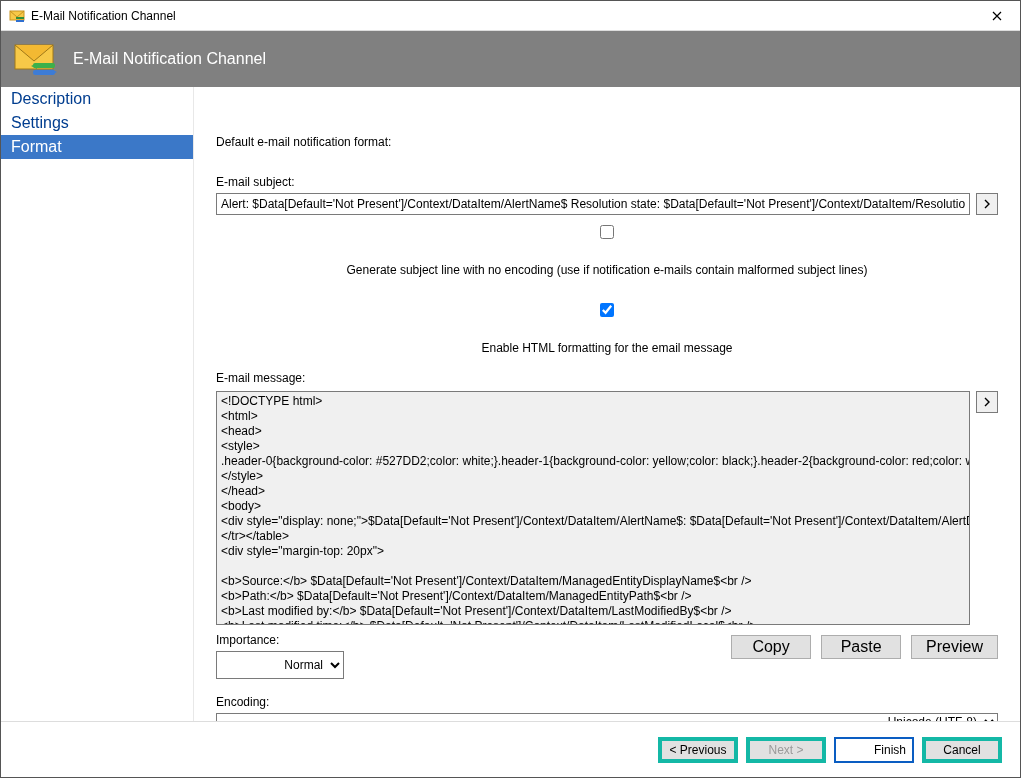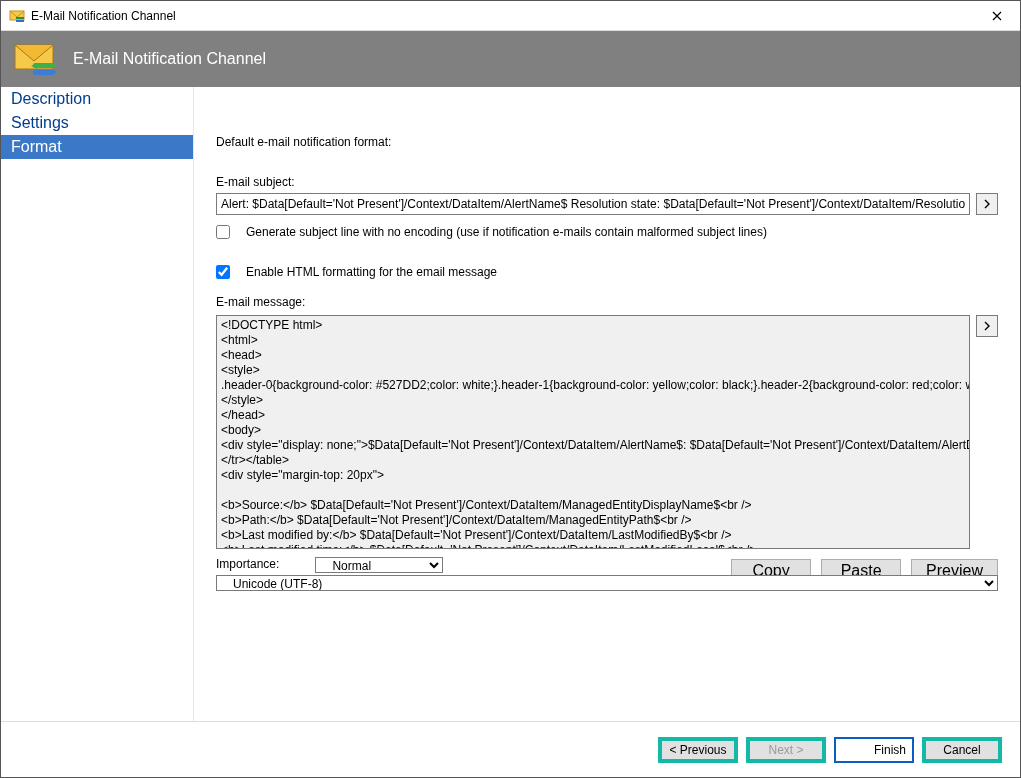--- a/index.html
+++ b/index.html
@@ -14,30 +14,30 @@
   .header-band .big-title { font-size:16px; font-weight:400; }
   .body-row { flex:1; display:flex; min-height:0; }
   .sidebar { width:193px; background:#fff; border-right:1px solid #e8e8e8; }
   .side-item { height:24px; display:flex; align-items:center; padding:0 10px; font-size:16px; color:#003d8f; cursor:pointer; }
   .side-item.selected { background:#3b78c8; color:#fff; }
   .content { flex:1; padding:20px 22px 10px 22px; overflow:hidden; display:flex; flex-direction:column;margin-top:28px; }
   .field-label { font-size:12px; margin-bottom:4px; margin-top:12px; }
   .row { display:flex; align-items:center; gap:6px; }
   input[type=text].oneline { height:22px; border:1px solid #7a7a7a; padding:2px 4px; font-family:inherit; font-size:12px; flex:1; background:#fff; }
   .sq-btn { width:22px; height:22px; border:1px solid #7a7a7a; background:#f0f0f0; display:flex; align-items:center; justify-content:center; cursor:pointer; font-size:10px; }
-  .chk-row { display:flex; align-items:center; gap:16px; margin-top:10px; }
+  .chk-row { display:flex; align-items:center; gap:24px; margin-top:10px;flex-direction:column; }
   input[type=checkbox] { width:14px; height:14px; margin:0; }
   .textarea-wrap { position:relative; display:flex; gap:6px; margin-top:2px; }
   textarea.msg { flex:1; height:234px; border:1px solid #7a7a7a; background:#f0f0f0; font-family:inherit; font-size:12px; padding:2px 4px; resize:none; white-space:pre; overflow:scroll; line-height:1.25; }
   .action-row { display:flex; justify-content:flex-end; gap:10px; margin-top:10px; }
   .btn { height:24px; min-width:80px; border:1px solid #adadad; background:#e1e1e1; font-family:inherit; font-size:16px; cursor:pointer; padding:0 14px; }
   .btn:disabled { color:#888; cursor:default; }
   .importance-row { display:flex; gap:30px; align-items:flex-end; margin-top:-26px; }
-  .importance-col { display:flex; flex-direction:row;gap:36px; }
-  select { height:16px; border:1px solid #7a7a7a; background:#fff; font-family:inherit; font-size:12px; padding:0 12px; }
+  .importance-col { display:flex; flex-direction:column; }
+  select { height:28px; border:1px solid #7a7a7a; background:#fff; font-family:inherit; font-size:12px; padding:0 4px;text-align:right; }
   select.normal-sel { width:128px; }
   select.enc-sel { width:100%; }
   .footer { height:56px; border-top:1px solid #ddd; display:flex; align-items:center; justify-content:flex-end; padding:0 18px; gap:8px; }
   .foot-btn { height:26px; width:80px; border:4px solid #14b8a6; background:#e1e1e1; font-family:inherit; font-size:12px; cursor:pointer; }
   .foot-btn.primary { border:2px solid #0a5dc2; background:#fff;text-align:right; }
   .foot-btn:disabled { color:#9a9a9a; }
 </style>
 </head>
 <body>
 
@@ -143,20 +143,21 @@
 
       <div class="importance-row">
         <div class="importance-col">
           <div class="field-label" style="margin-top:0">Importance:</div>
           <select class="normal-sel">
             <option>Normal</option>
           </select>
         </div>
       </div>
 
+      <div class="field-label" style="margin-top:16px">Encoding:</div>
       <select class="enc-sel">
         <option>Unicode (UTF-8)</option>
       </select>
     </div>
   </div>
 
   <div class="footer">
     <button class="foot-btn">&lt; Previous</button>
     <button class="foot-btn" disabled="">Next &gt;</button>
     <button class="foot-btn primary">Finish</button>

